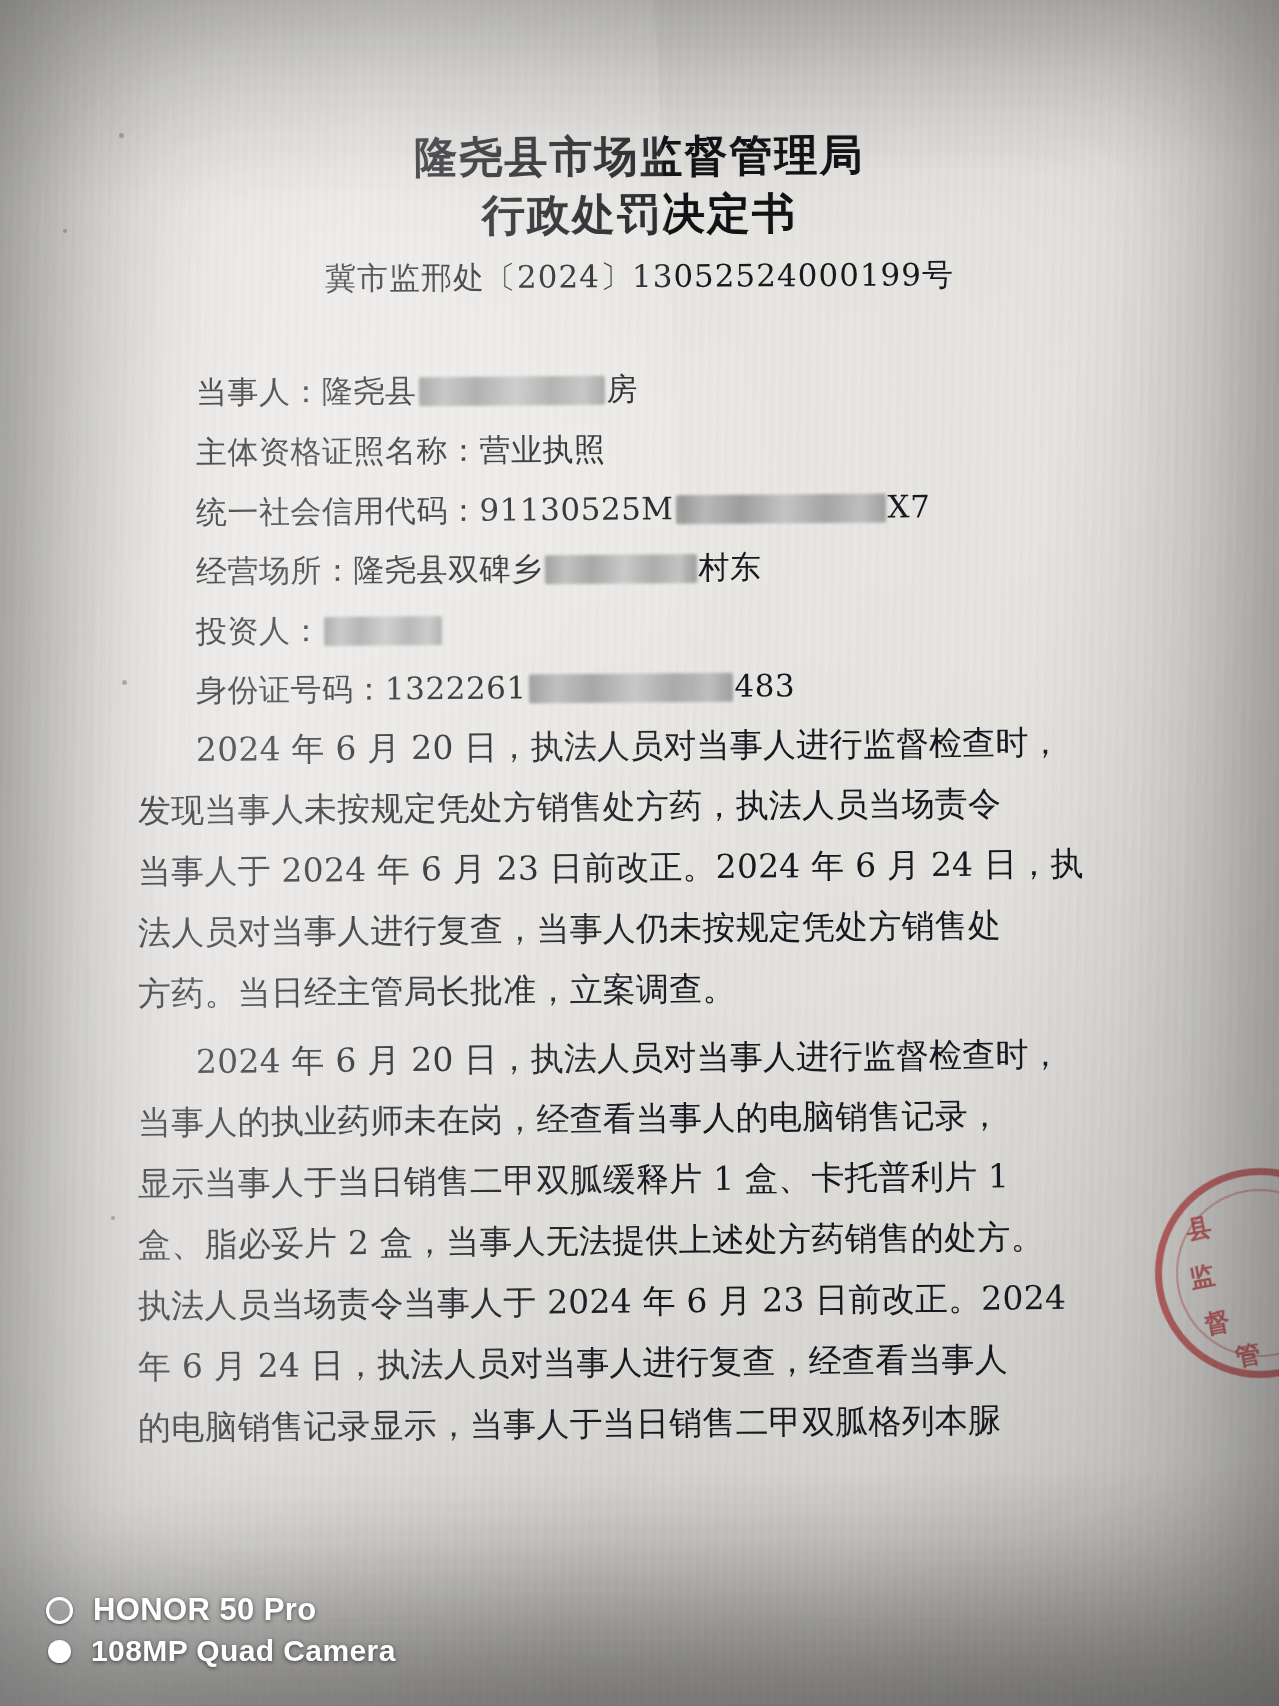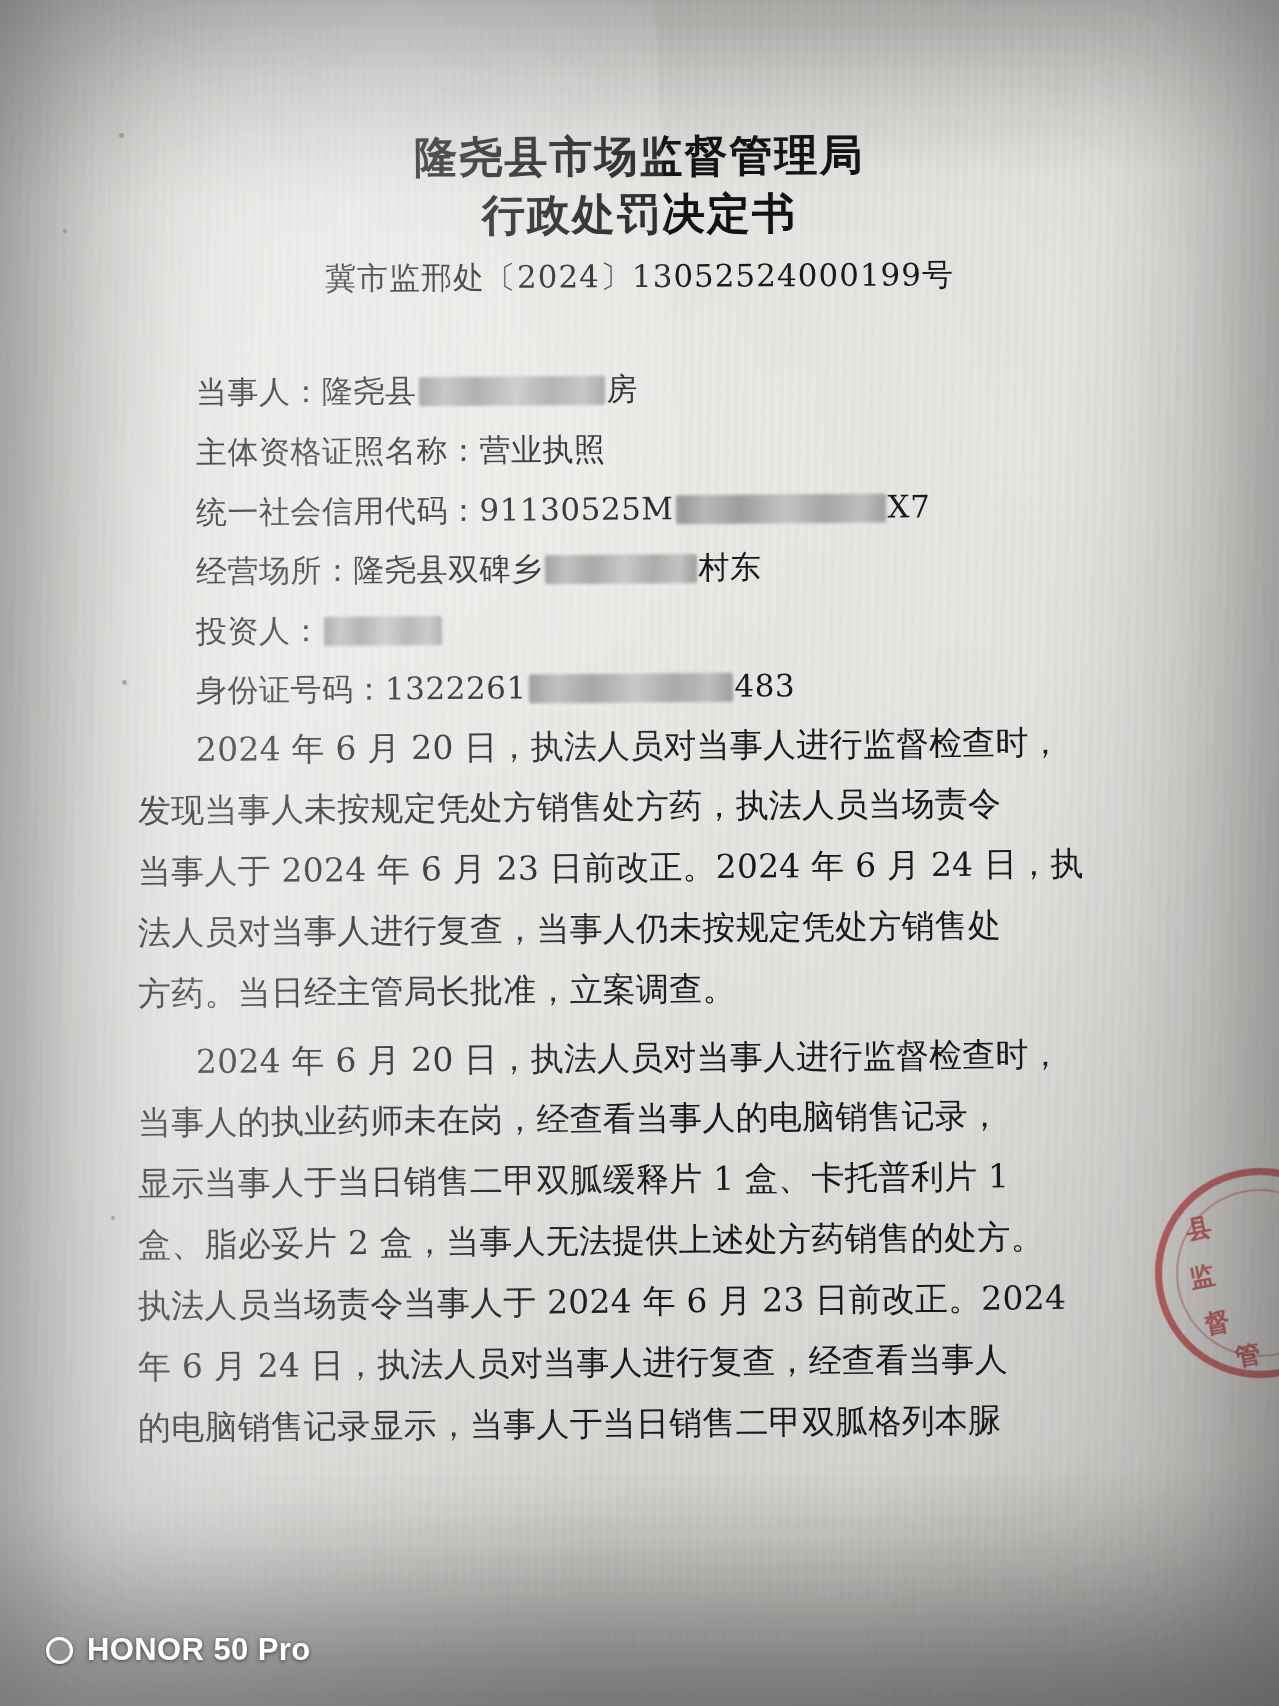--- a/index.html
+++ b/index.html
@@ -107,21 +107,21 @@
     position:absolute;inset:14px;border-radius:50%;
     border:2px solid rgba(206,36,40,.34);
   }
   .seal-ch{
     position:absolute;color:rgba(200,34,38,.66);
     font-size:25px;font-weight:700;
     font-family:"DejaVu Serif","Liberation Serif",serif;
   }
   
   .watermark{position:absolute;left:46px;bottom:38px;}
-  .wm-row{display:flex;align-items:center;gap:14px;}
+  .wm-row{display:flex;align-items:center;gap:20px;}
   .wm-row + .wm-row{margin-top:6px;}
   .wm-logo-ring{
     width:27px;height:27px;border-radius:50%;
     border:3px solid #ffffff;box-sizing:border-box;
     box-shadow:0 1px 3px rgba(0,0,0,.55);
   }
   .wm-logo-dot{
     width:23px;height:23px;border-radius:50%;
     background:#ffffff;margin-left:2px;
     box-shadow:0 1px 3px rgba(0,0,0,.55);
@@ -194,15 +194,19 @@
   <span class="speck" style="left:122px;top:680px;width:5px;height:5px;"></span>
   <span class="speck" style="left:111px;top:1216px;width:4px;height:4px;"></span>
 
   <div class="vignette"></div>
 
   <div class="watermark">
     <div class="wm-row">
       <span class="wm-logo-ring"></span>
       <span class="wm-text">HONOR 50 Pro</span>
     </div>
+    <div class="wm-row">
+      <span class="wm-logo-dot"></span>
+      <span class="wm-text sub">108MP Quad Camera</span>
+    </div>
   </div>
 
 </div>
 
 </body></html>

